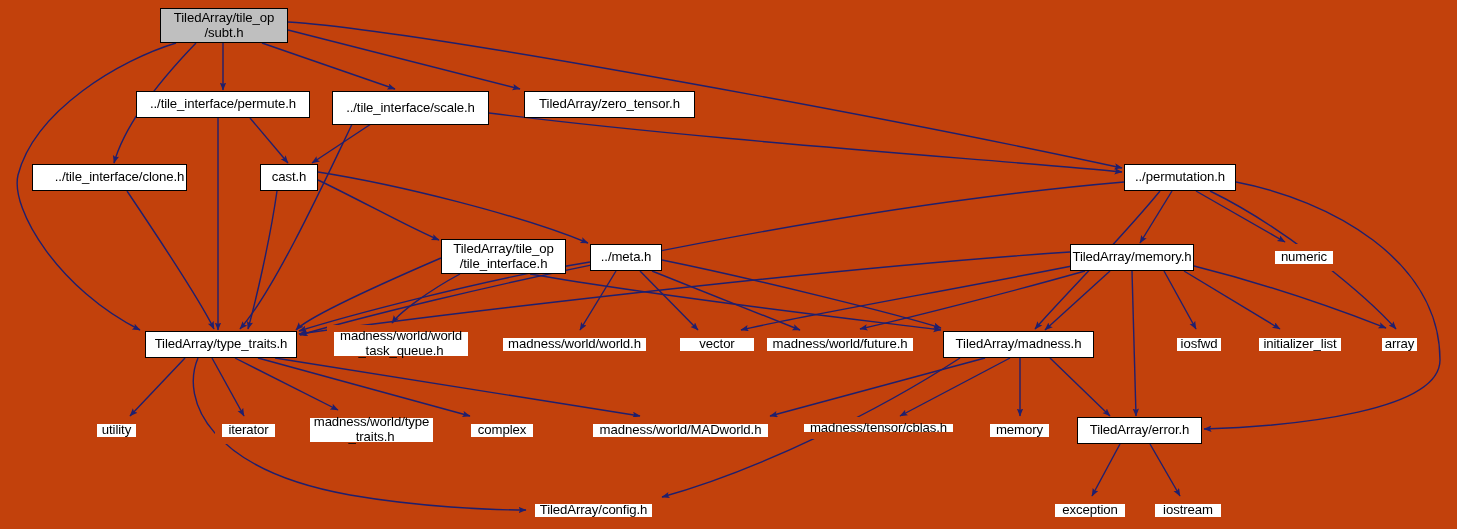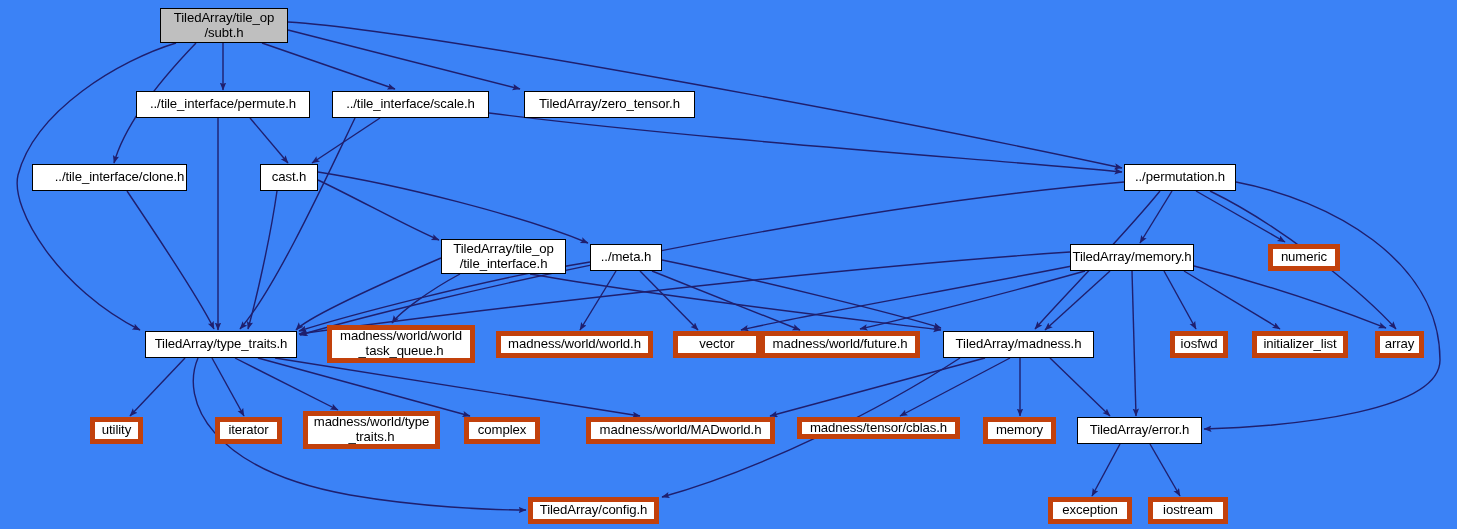--- a/index.html
+++ b/index.html
@@ -4,21 +4,21 @@
 <style>
   html, body {
     margin: 0;
     padding: 0;
     background: #ffffff;
   }
   #graph-root {
     position: relative;
     width: 1457px;
     height: 529px;
-    background: #3b82f6;
+    background: #c2410c;
     font-family: "Liberation Sans", sans-serif;
     overflow: hidden;
   }
   svg#graph-svg {
     position: absolute;
     left: 0;
     top: 0;
     width: 1457px;
     height: 529px;
   }
@@ -34,21 +34,21 @@
   .node-box {
     position: absolute;
     box-sizing: border-box;
     display: flex;
     align-items: center;
     justify-content: center;
     text-align: center;
     line-height: 1.13;
     color: #000000;
     background: #ffffff;
-    border: 5px solid #c2410c;
+    border: 7px solid #c2410c;
     font-size: 13.2px;
     white-space: pre;
     letter-spacing: -0.1px;
   }
   .node-box.strong {
     border: 1.5px solid #000000;
   }
   .node-box.root {
     border: 1.5px solid #000000;
     background: #bfbfbf;
@@ -114,21 +114,21 @@
         <path d="M 1050,358 L 1110,416" class="edge" marker-end="url(#ah)"></path>
         <path d="M 960,358 C 880,410 760,470 662,497" class="edge" marker-end="url(#ah)"></path>
         <path d="M 1120,444 L 1092,496" class="edge" marker-end="url(#ah)"></path>
         <path d="M 1150,444 L 1180,496" class="edge" marker-end="url(#ah)"></path>
       </g>
   </svg>
   <div id="nodes-layer">
       <div class="node-box root" style="left: 160px; top: 8px; width: 128px; height: 35px;">TiledArray/tile_op
 /subt.h</div>
       <div class="node-box strong" style="left: 136px; top: 91px; width: 174px; height: 27px;">../tile_interface/permute.h</div>
-      <div class="node-box strong" style="left: 332px; top: 91px; width: 157px; height: 27px;">../tile_interface/scale.h</div>
+      <div class="node-box strong" style="left: 332px; top: 91px; width: 157px; height: 34px;">../tile_interface/scale.h</div>
       <div class="node-box strong" style="left: 524px; top: 91px; width: 171px; height: 27px;">TiledArray/zero_tensor.h</div>
       <div class="node-box strong" style="left: 32px; top: 164px; width: 155px; height: 27px; padding-left: 20px;">../tile_interface/clone.h</div>
       <div class="node-box strong" style="left: 260px; top: 164px; width: 58px; height: 27px;">cast.h</div>
       <div class="node-box strong" style="left: 1124px; top: 164px; width: 112px; height: 27px;">../permutation.h</div>
       <div class="node-box strong" style="left: 441px; top: 239px; width: 125px; height: 35px;">TiledArray/tile_op
 /tile_interface.h</div>
       <div class="node-box strong" style="left: 590px; top: 244px; width: 72px; height: 27px;">../meta.h</div>
       <div class="node-box strong" style="left: 1070px; top: 244px; width: 124px; height: 27px;">TiledArray/memory.h</div>
       <div class="node-box" style="left: 1268px; top: 244px; width: 72px; height: 27px;">numeric</div>
       <div class="node-box strong" style="left: 145px; top: 331px; width: 152px; height: 27px;">TiledArray/type_traits.h</div>

